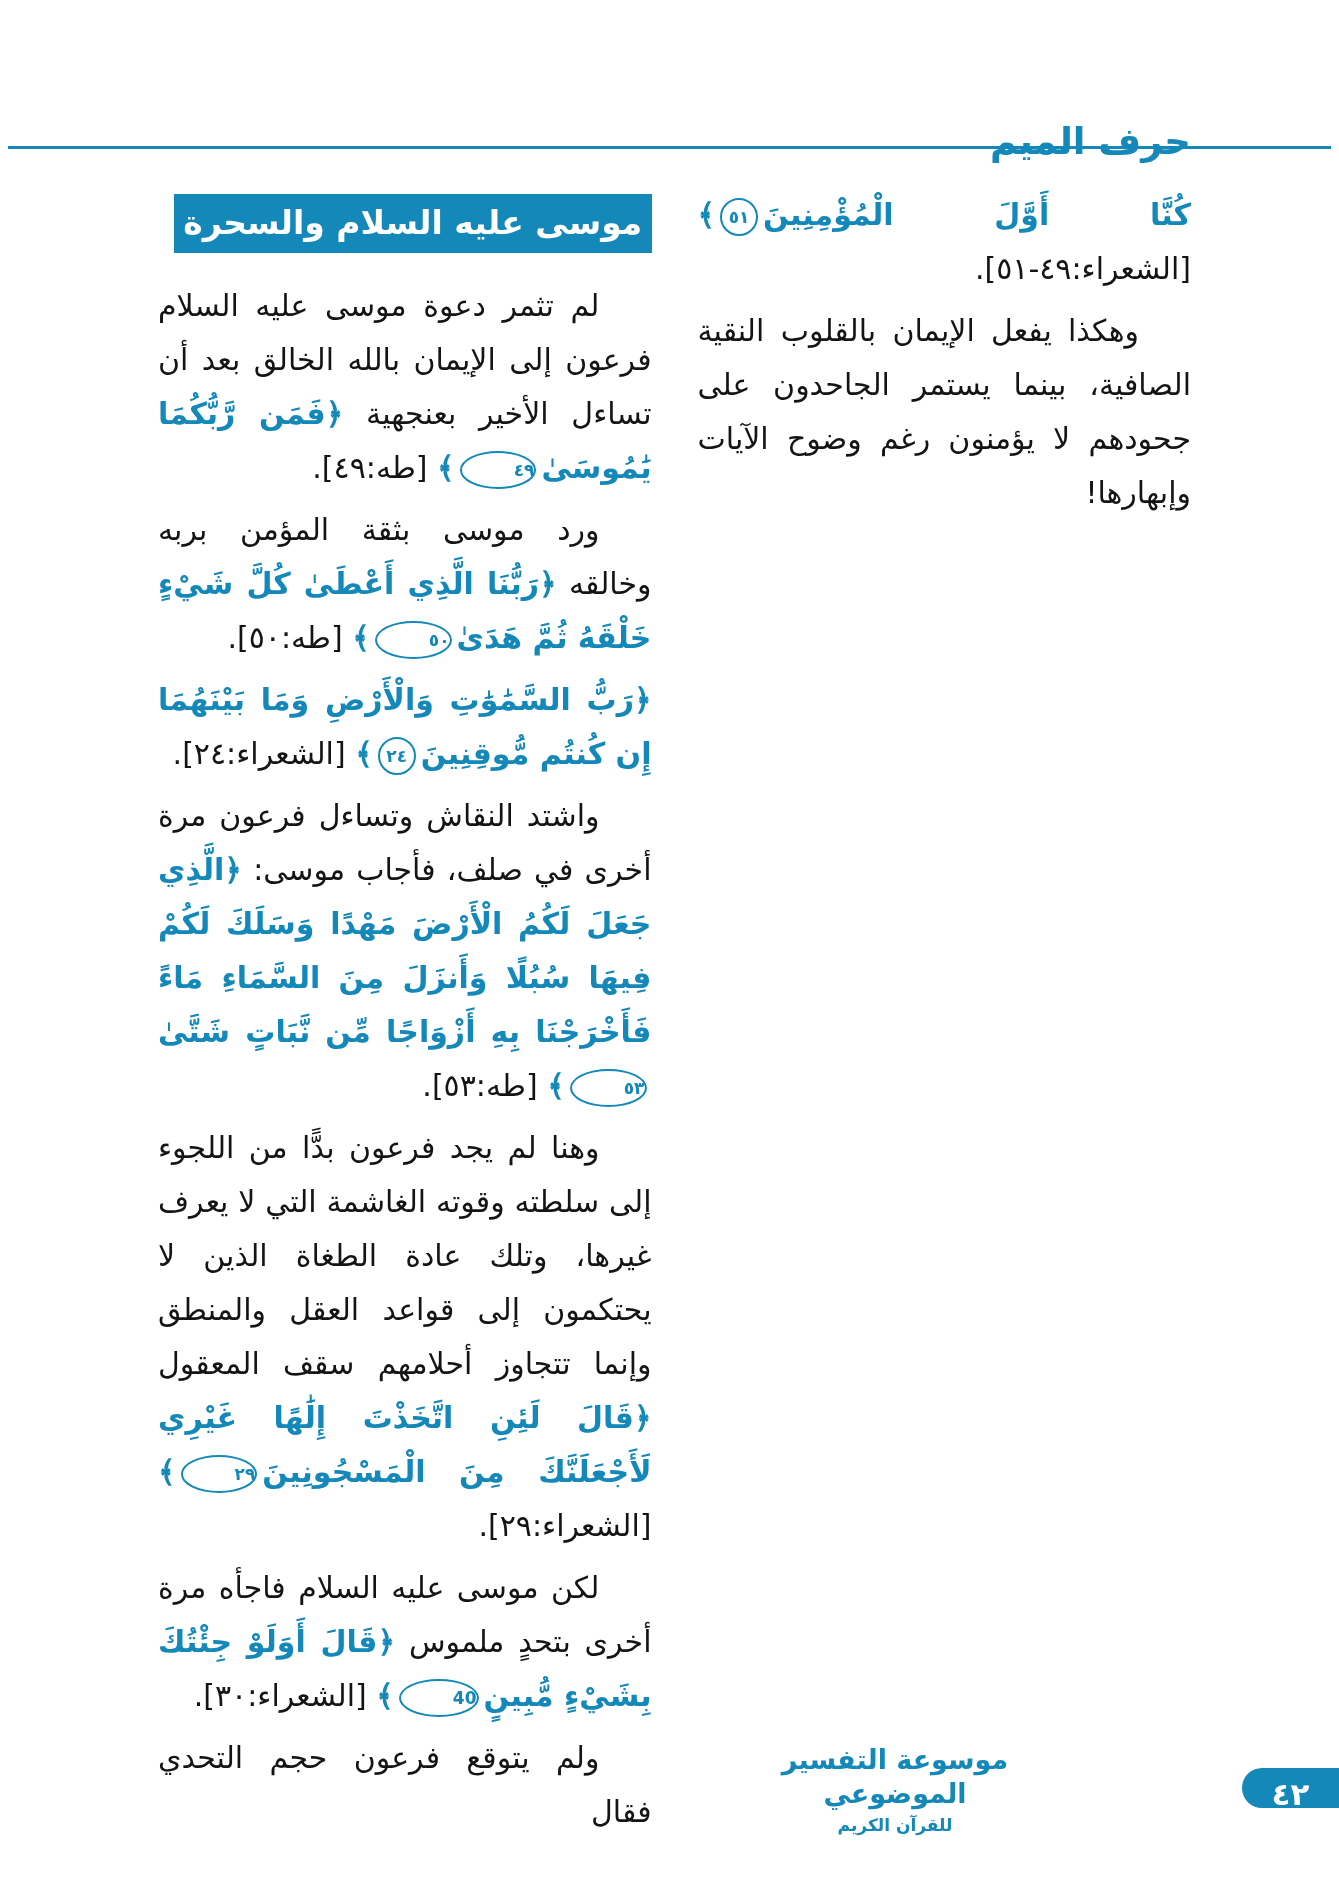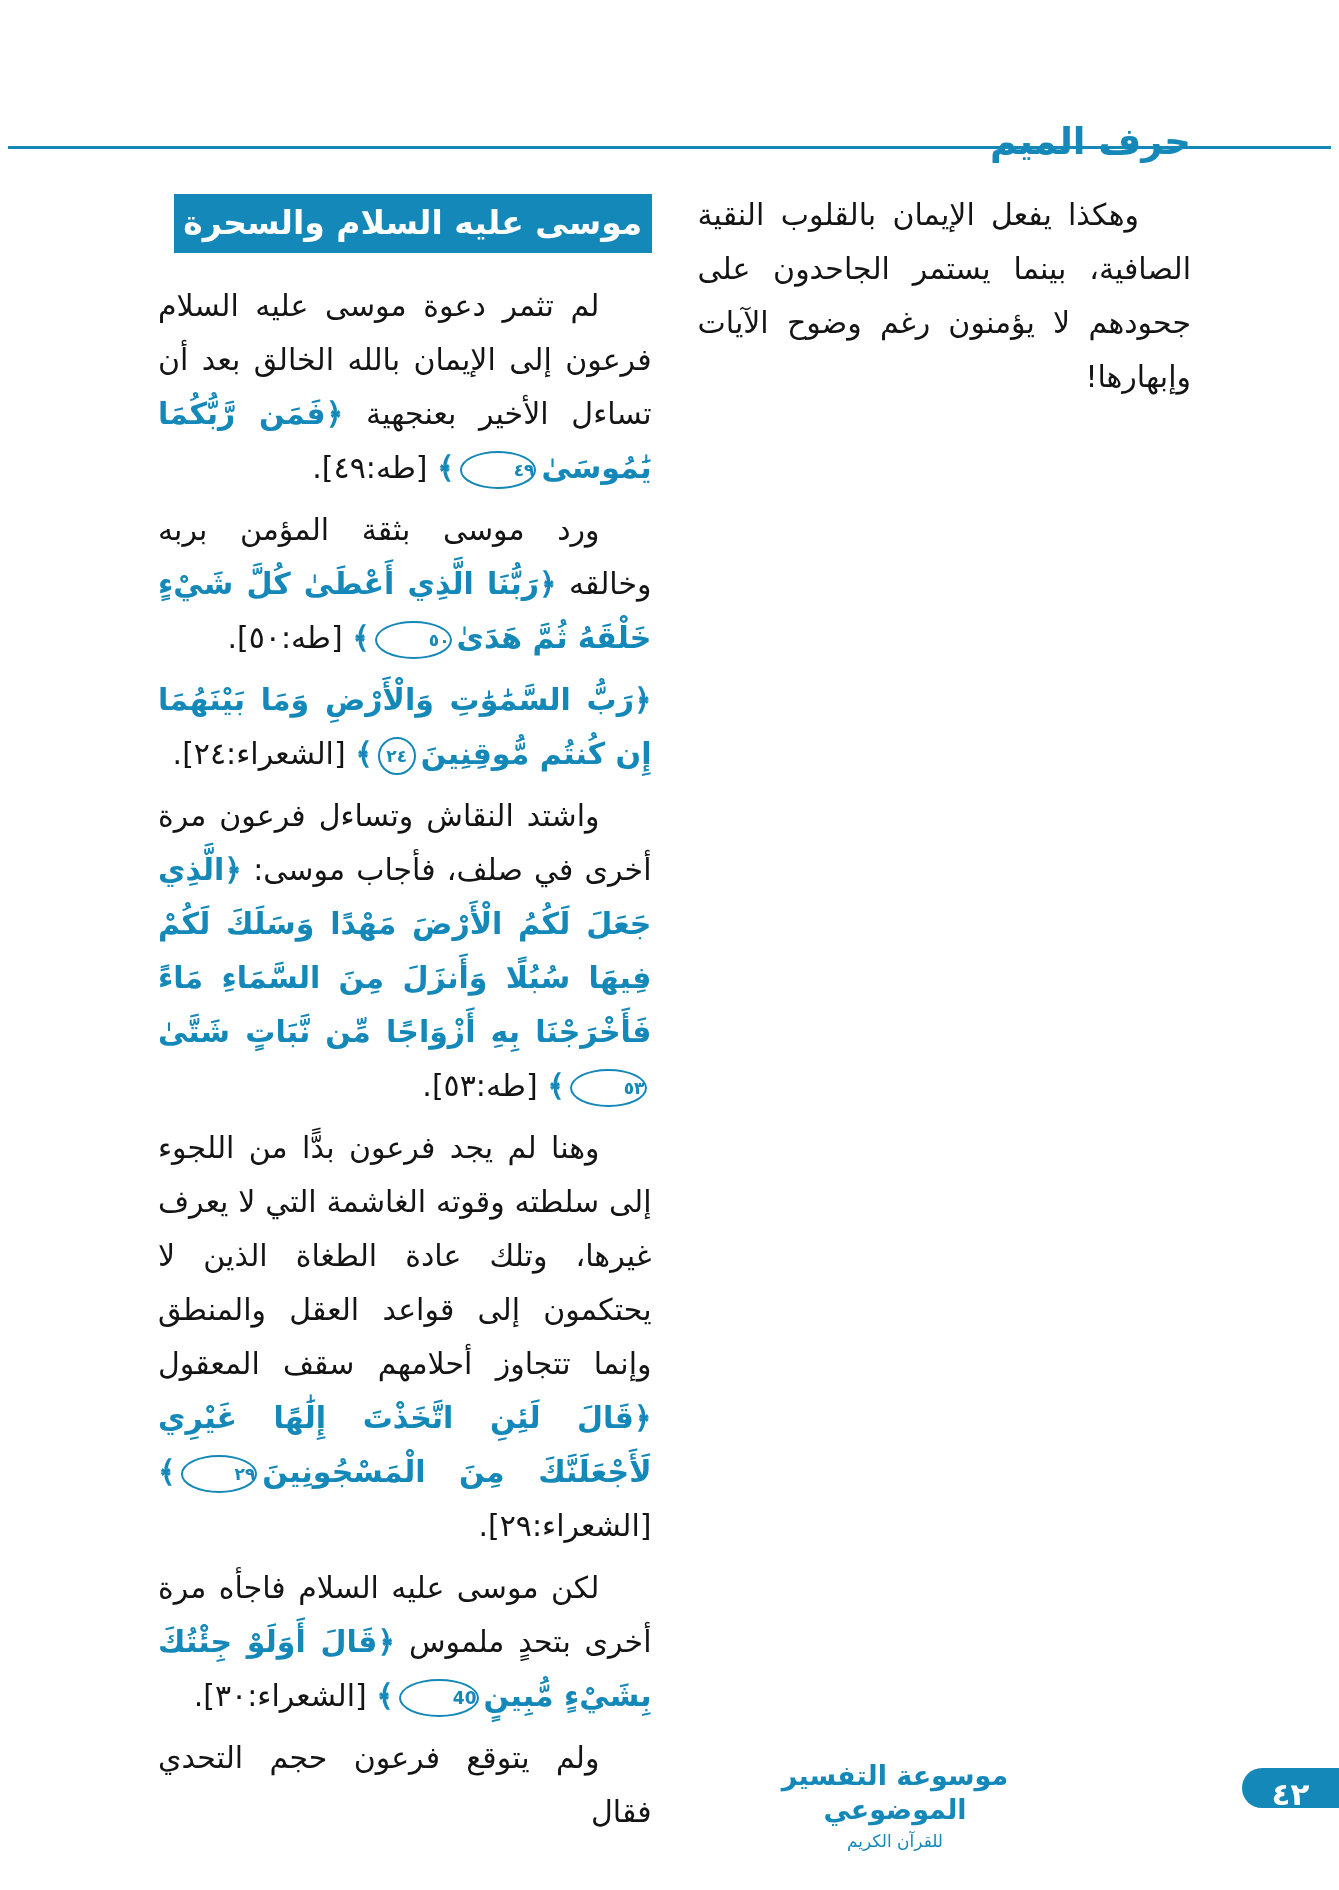--- a/index.html
+++ b/index.html
@@ -75,28 +75,28 @@
     color: var(--accent);
     font-size: 17px;
     font-weight: bold;
     text-align: center;
     vertical-align: middle;
     margin: 0 5px;
   }
   .footer-logo {
     position: absolute;
     left: 770px;
-    bottom: 38px;
+    bottom: 54px;
     width: 250px;
     text-align: center;
     color: var(--accent);
     line-height: 1.25;
   }
   .footer-logo .l1 { font-size: 27px; font-weight: bold; }
-  .footer-logo .l2 { font-size: 17px; font-weight: normal; margin-top: 4px; }
+  .footer-logo .l2 { font-size: 17px; font-weight: bold; margin-top: 4px; }
   .page-number-badge {
     position: absolute;
     right: 0;
     bottom: 82px;
     width: 97px;
     height: 40px;
     background: var(--accent);
     border-radius: 26px 0 0 26px;
     color: #ffffff;
     font-size: 31px;
@@ -111,20 +111,21 @@
 <div class="page">
 
   <div class="chapter-title">حرف الميم</div>
 
   <div class="header-rule"></div>
 
   <div class="content">
 
     <div class="column">
       <div>
+          <p class="para"><span class="quran">كُنَّا أَوَّلَ الْمُؤْمِنِينَ</span><span class="ayah">٥١</span><span class="quran">﴾</span><span class="body-text"> [الشعراء:٤٩-٥١].</span></p>
           <p class="para indent"><span class="body-text">وهكذا يفعل الإيمان بالقلوب النقية الصافية، بينما يستمر الجاحدون على جحودهم لا يؤمنون رغم وضوح الآيات وإبهارها!</span></p>
         </div>
     </div>
 
     <div class="column">
       <div class="section-title-box">موسى عليه السلام والسحرة</div>
       <div>
           <p class="para indent"><span class="body-text">لم تثمر دعوة موسى عليه السلام فرعون إلى الإيمان بالله الخالق بعد أن تساءل الأخير بعنجهية </span><span class="quran">﴿فَمَن رَّبُّكُمَا يَٰمُوسَىٰ</span><span class="ayah">٤٩</span><span class="quran">﴾</span><span class="body-text"> [طه:٤٩].</span></p>
           <p class="para indent"><span class="body-text">ورد موسى بثقة المؤمن بربه وخالقه </span><span class="quran">﴿رَبُّنَا الَّذِي أَعْطَىٰ كُلَّ شَيْءٍ خَلْقَهُ ثُمَّ هَدَىٰ</span><span class="ayah">٥٠</span><span class="quran">﴾</span><span class="body-text"> [طه:٥٠].</span></p>
           <p class="para"><span class="quran">﴿رَبُّ السَّمَٰوَٰتِ وَالْأَرْضِ وَمَا بَيْنَهُمَا إِن كُنتُم مُّوقِنِينَ</span><span class="ayah">٢٤</span><span class="quran">﴾</span><span class="body-text"> [الشعراء:٢٤].</span></p>

